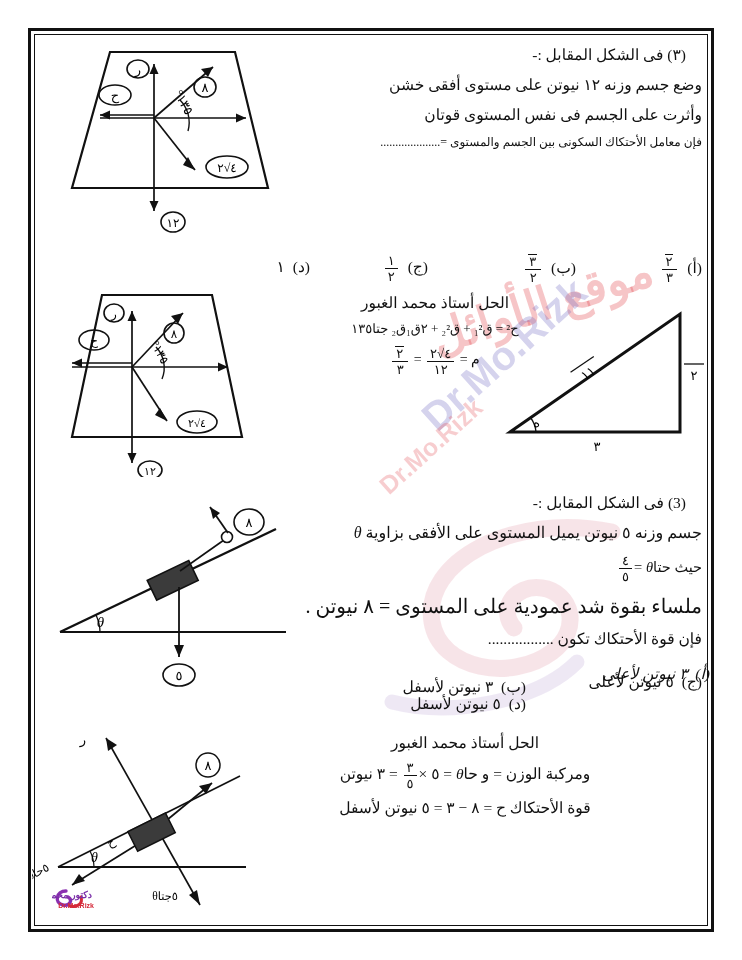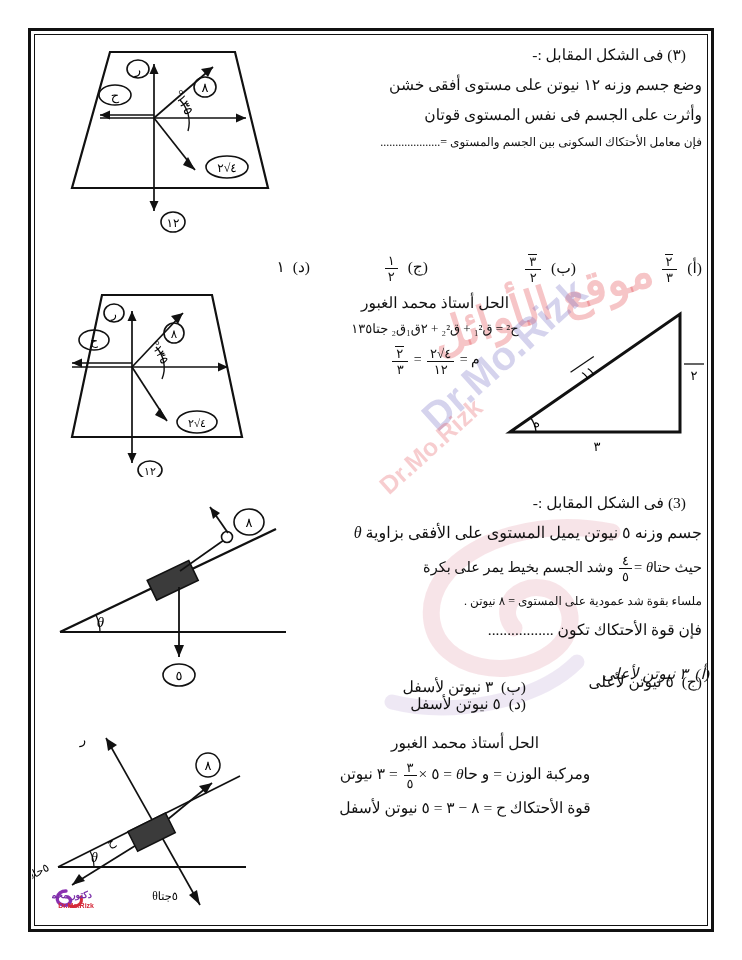--- a/index.html
+++ b/index.html
@@ -248,23 +248,22 @@
     <p class="q-line" style="font-size:16px">
       <span>جسم وزنه ٥ نيوتن يميل المستوى على الأفقى بزاوية</span>
       <span style="font-style:italic">θ</span>
     </p>
     <p class="q-line" style="font-size:14.5px">
       <span>حيث حتا</span><span style="font-style:italic">θ</span>
       <span>=</span><span class="frac">
         <span class="num">٤</span>
         <span class="den">٥</span>
       </span>
-      <span>وشد الجسم بخيط يمر على بكرة</span>
     </p>
-    <p class="q-line" style="font-size:12px">ملساء بقوة شد عمودية على المستوى = ٨ نيوتن .</p>
+    <p class="q-line" style="font-size:20px">ملساء بقوة شد عمودية على المستوى = ٨ نيوتن .</p>
     <p class="q-line">فإن قوة الأحتكاك تكون .................</p>
   </div>
 
   <div class="mcq-row" style="right:0;top:633px;font-style:italic;">
     <span class="mcq-lbl">(أ)</span>
     <span>٣ نيوتن لأعلى</span>
   </div>
   <div class="mcq-row" style="right:184px;top:646px;">
     <span class="mcq-lbl">(ب)</span>
     <span>٣ نيوتن لأسفل</span>

